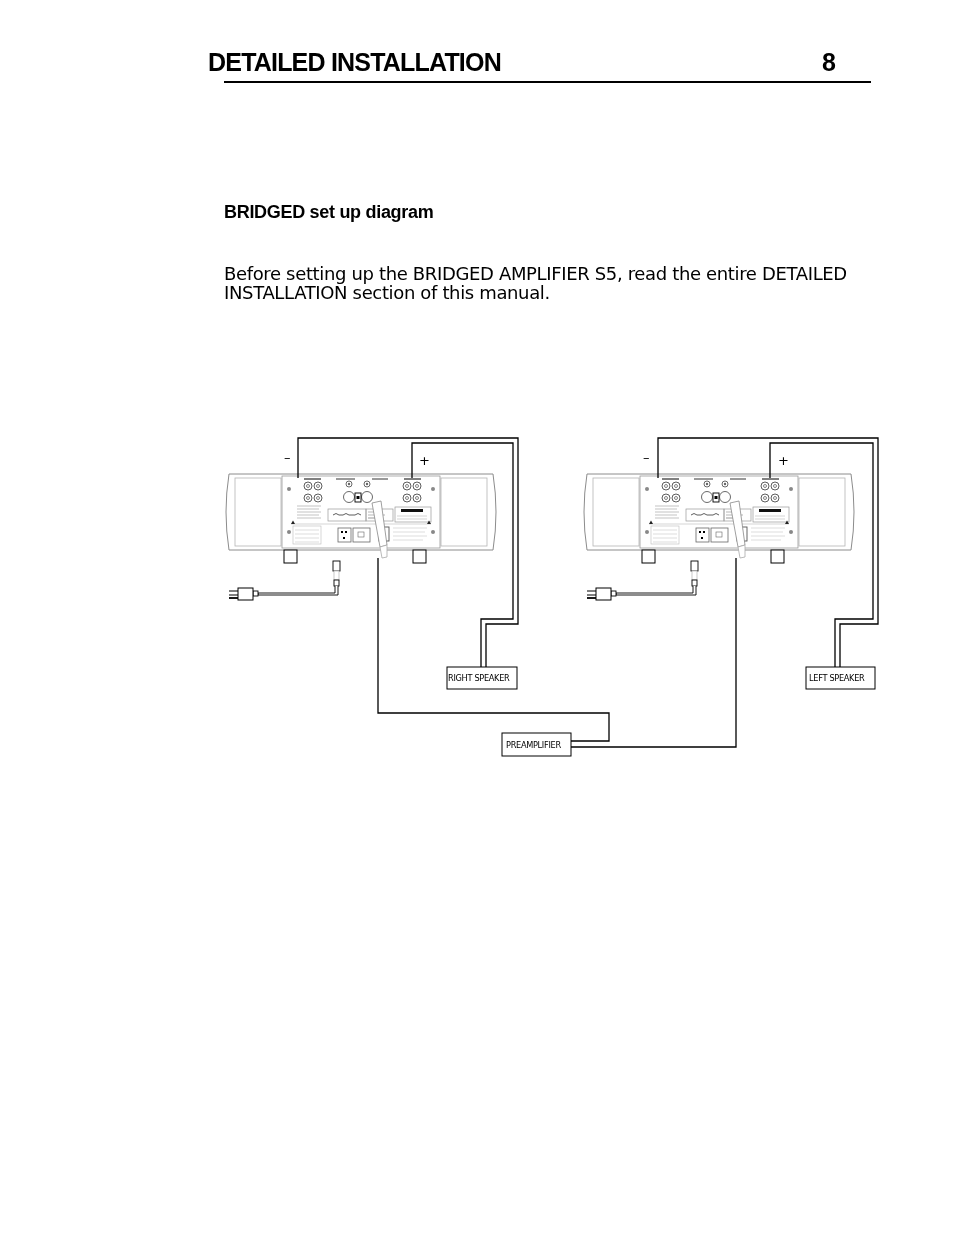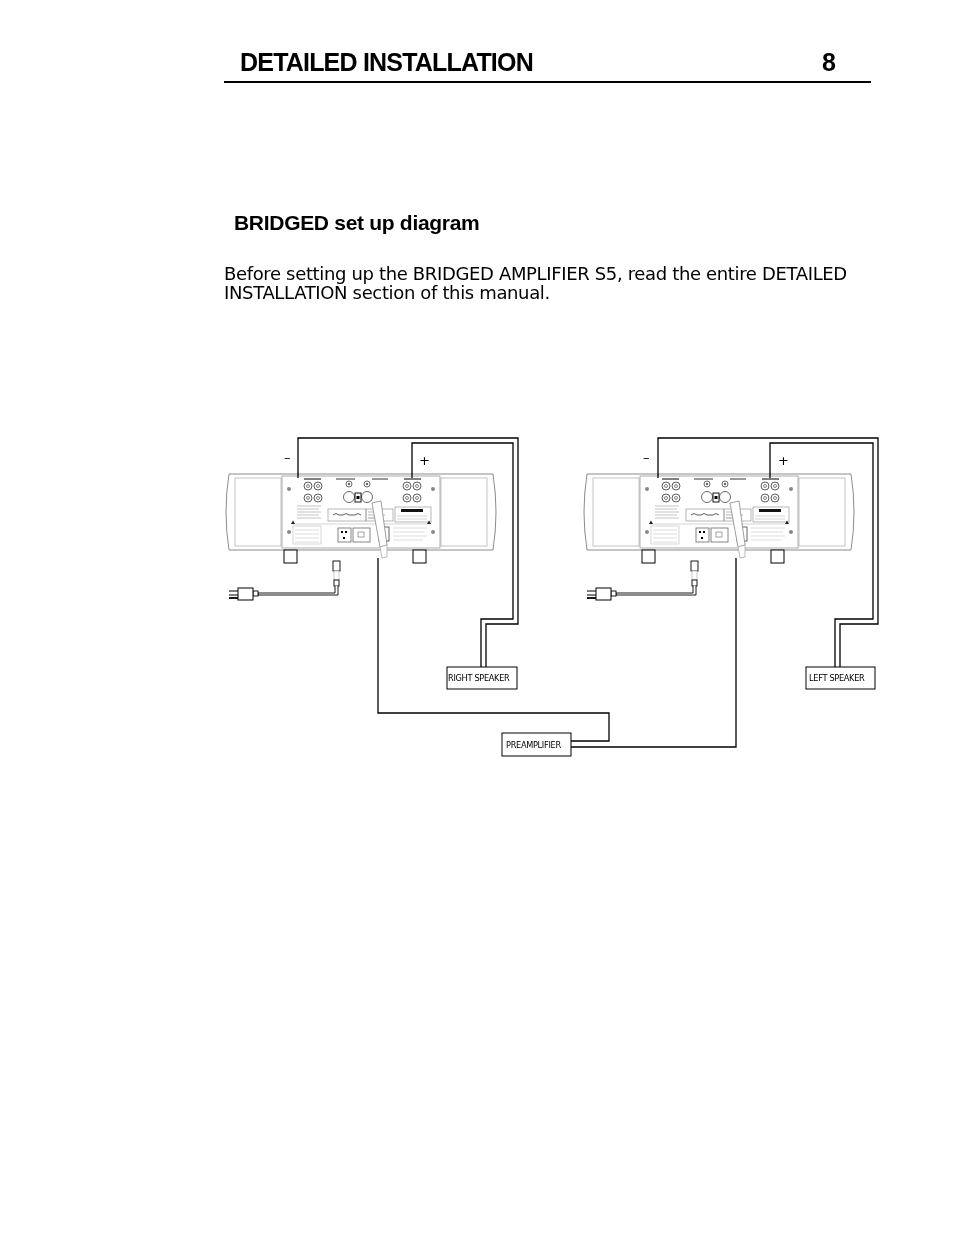--- a/index.html
+++ b/index.html
@@ -1,20 +1,20 @@
 <!DOCTYPE html>
 <html><head>
   <meta charset="utf-8">
   <style>
     html, body { margin: 0; padding: 0; background: #ffffff; }
     body { width: 954px; height: 1235px; position: relative; overflow: hidden; font-family: "DejaVu Sans", "Liberation Sans", sans-serif; color: #000; }
-    .page-title { position: absolute; left: 240px; top: 46px; font-family: "Liberation Sans", sans-serif; font-weight: bold; font-size: 25px; letter-spacing: -0.8px; line-height: 32px; }
+    .page-title { position: absolute; left: 208px; top: 46px; font-family: "Liberation Sans", sans-serif; font-weight: bold; font-size: 25px; letter-spacing: -0.8px; line-height: 32px; }
     .page-number { position: absolute; left: 822px; top: 46px; font-family: "Liberation Sans", sans-serif; font-weight: bold; font-size: 25px; line-height: 32px; }
     .title-rule { position: absolute; left: 224px; top: 81px; width: 647px; height: 0; border-top: 2px solid #000; }
-    .section-heading { position: absolute; left: 224px; top: 212px; font-family: "Liberation Sans", sans-serif; font-weight: bold; font-size: 21px; letter-spacing: -0.3px; line-height: 22px; margin-left: 10px; }
+    .section-heading { position: absolute; left: 224px; top: 201px; font-family: "Liberation Sans", sans-serif; font-weight: bold; font-size: 18px; letter-spacing: -0.3px; line-height: 22px; }
     .intro { position: absolute; left: 224px; top: 264px; width: 660px; font-family: "DejaVu Sans", sans-serif; font-size: 18px; letter-spacing: -0.35px; line-height: 19px; }
     .diagram { position: absolute; left: 0; top: 0; }
     .lbl { font-family: "DejaVu Sans", sans-serif; font-size: 8.2px; letter-spacing: -0.3px; }
     .sign { font-family: "DejaVu Sans", sans-serif; font-size: 13px; }
   </style>
 </head>
 <body>
 
 <div class="page-title">DETAILED INSTALLATION</div>
 <div class="page-number">8</div>

